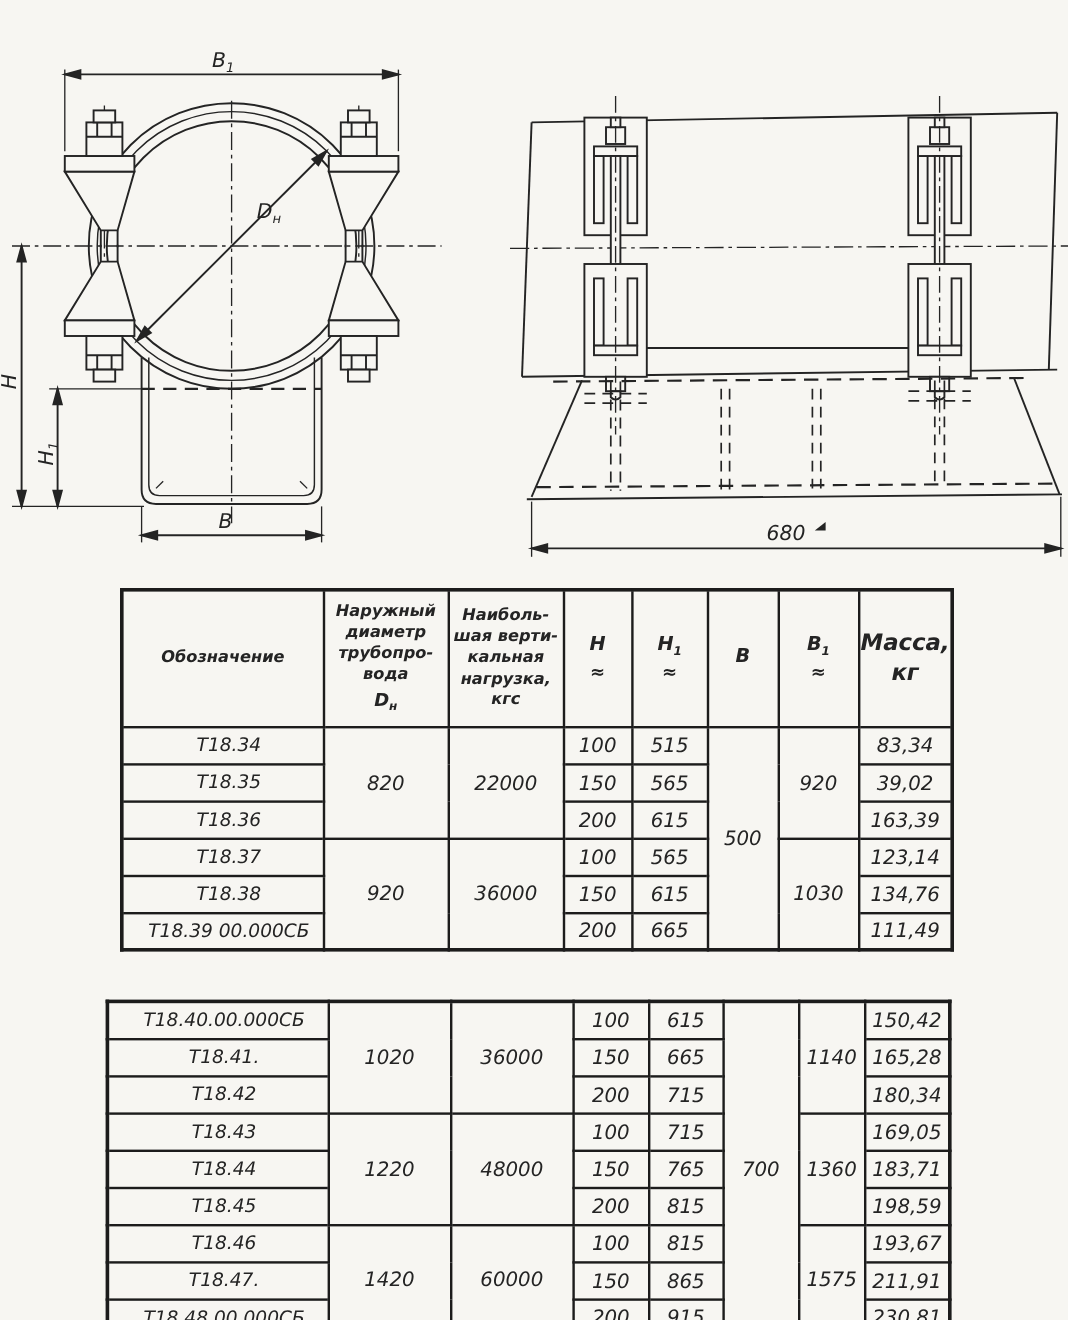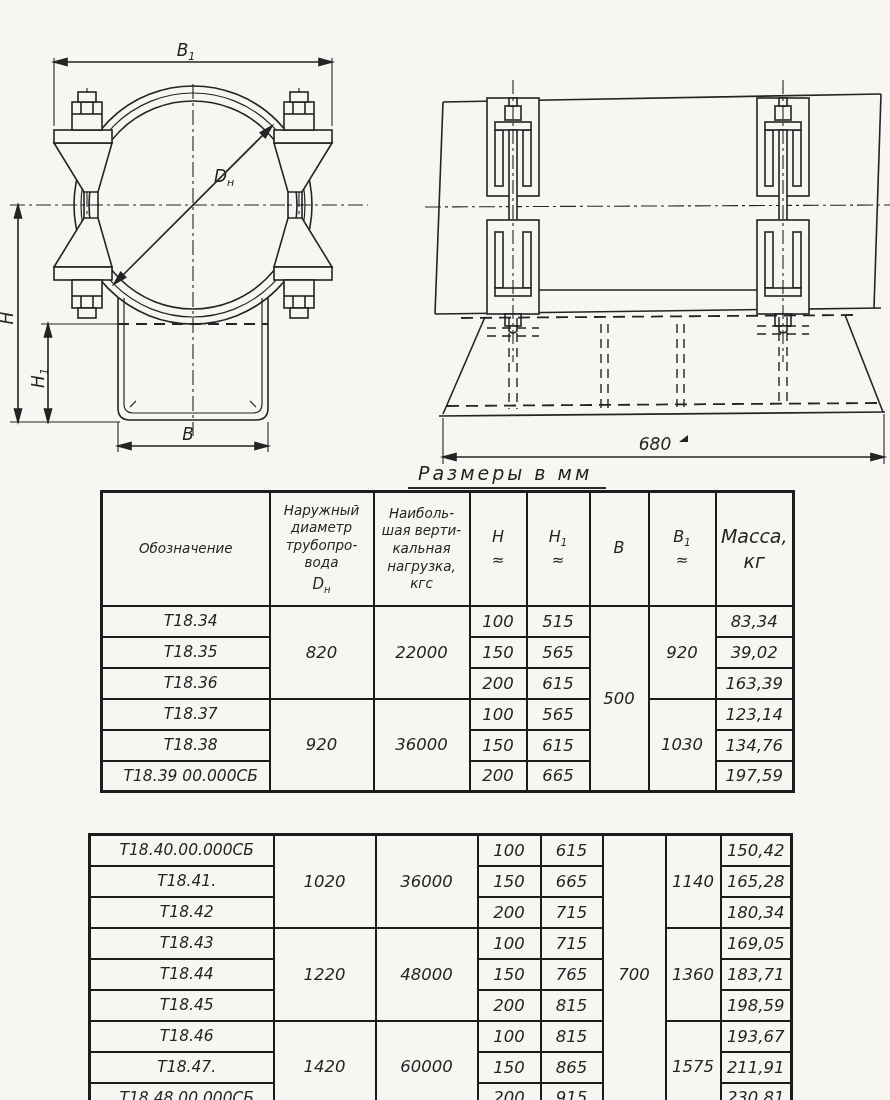--- a/index.html
+++ b/index.html
@@ -24,21 +24,21 @@
   }
   table{
     position:absolute;border-collapse:collapse;table-layout:fixed;
     background:transparent;
   }
   #table-upper{left:100px;top:490px;width:692px;border:3px solid #1c1c1c;}
   #table-lower{left:88px;top:793px;width:702px;border:3px solid #1c1c1c;margin-top:40px;}
   td,th{border:2px solid #1c1c1c;font-style:italic;text-align:center;vertical-align:middle;padding:0;}
   #table-upper thead tr{height:114px;}
   tbody tr{height:31px;}
-  th{font-weight:normal;font-size:13.5px;line-height:1.3;}
+  th{font-weight:bold;font-size:13.5px;line-height:1.3;}
   .pre{white-space:pre-line;}
   .des{text-align:center;padding-left:10px;font-size:15.5px;}
   .num{font-size:16.5px;}
   sub{font-size:10px;}
   .hdr-col{display:flex;flex-direction:column;align-items:center;gap:1px;font-size:16px;}
   .approx{font-size:15px;font-style:normal;}
   .symline{font-size:15px;margin-top:2px;}
 </style>
 </head>
 <body>
@@ -192,21 +192,20 @@
         <line x1="459" y1="352" x2="459" y2="402" stroke-width="1.1"></line>
         <line x1="18" y1="395" x2="459" y2="395"></line>
         <use href="#ah2" transform="translate(18,395) rotate(180)"></use>
         <use href="#ah2" transform="translate(459,395)"></use>
       </g>
     </g>
     <text class="dimlbl" x="230" y="388" text-anchor="middle">680</text>
     <polygon points="254,380 263,373 263,380" fill="#242424"></polygon>
   </svg>
 
-  <div class="title">Размеры в мм</div>
 
   <table id="table-upper">
     <colgroup>
       <col style="width:168px">
         <col style="width:104px">
         <col style="width:96px">
       <col style="width:57px">
         <col style="width:63px">
         <col style="width:59px">
       <col style="width:67px">
@@ -291,21 +290,21 @@
       <tr>
         <td class="des">Т18.38</td>
         <td class="num">150</td>
         <td class="num">615</td>
         <td class="num">134,76</td>
       </tr>
       <tr>
         <td class="des">Т18.39 00.000СБ</td>
         <td class="num">200</td>
         <td class="num">665</td>
-        <td class="num">197,59</td>
+        <td class="num">111,49</td>
       </tr>
     </tbody>
   </table>
 
   <table id="table-lower">
     <colgroup>
       <col style="width:184px">
         <col style="width:102px">
         <col style="width:102px">
       <col style="width:63px">

